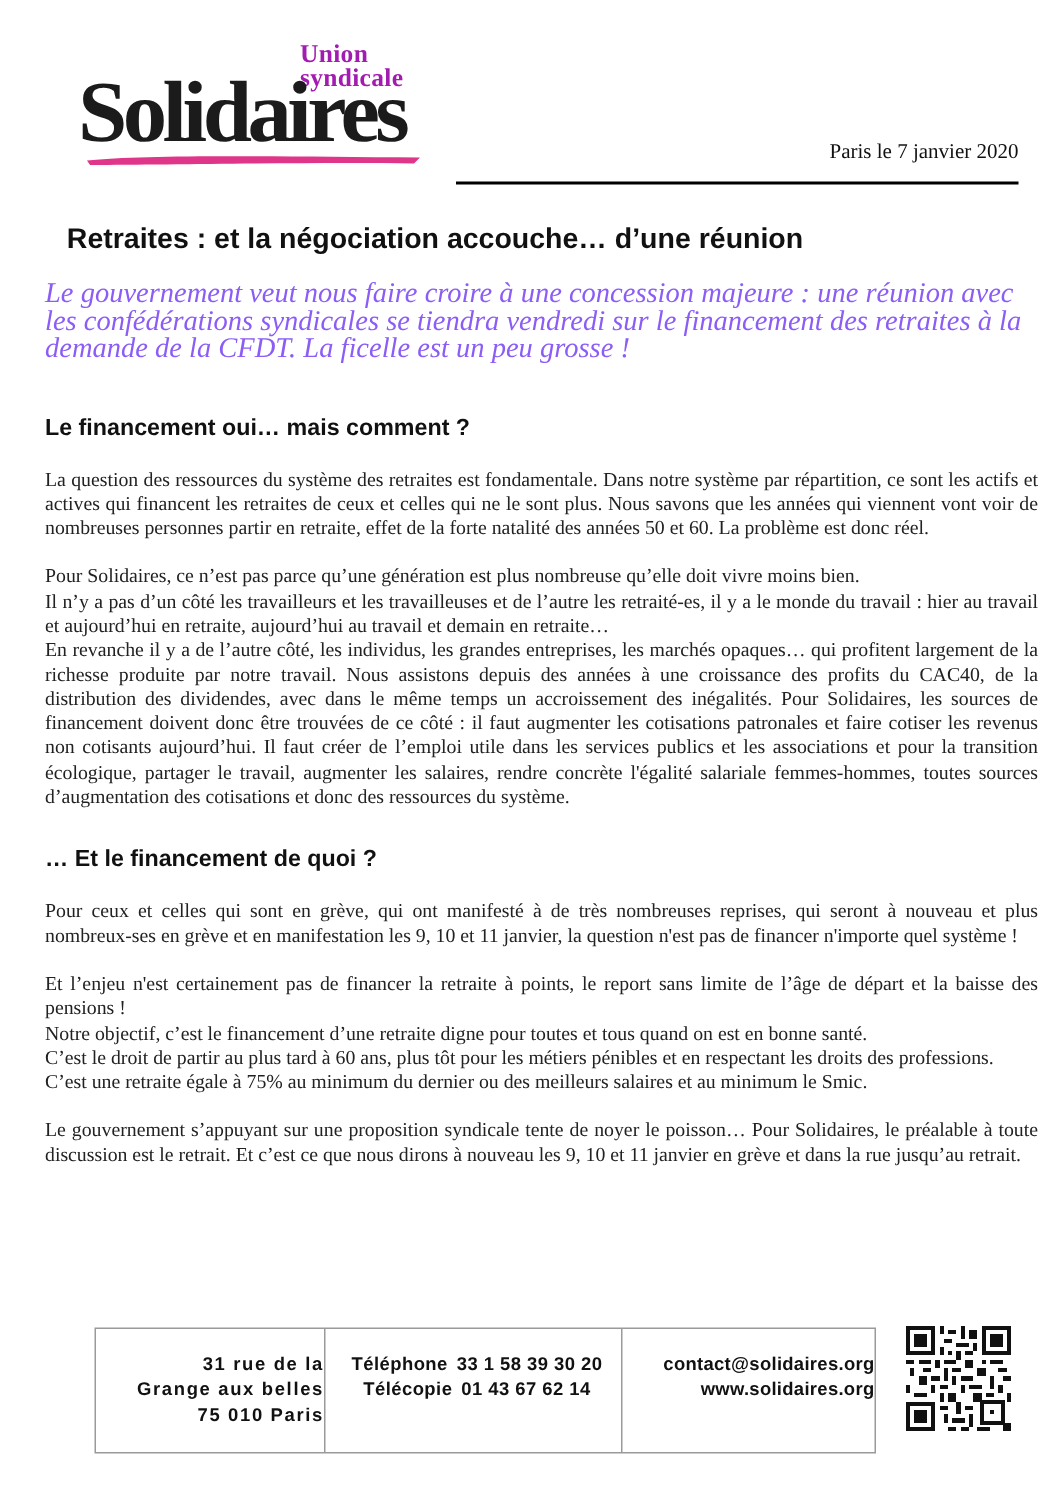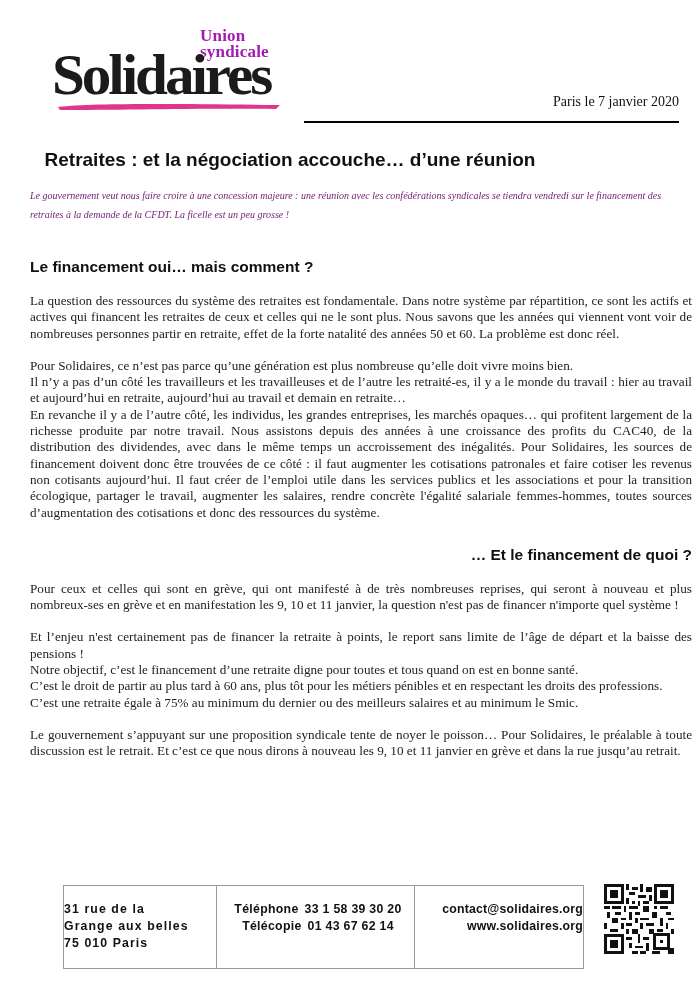--- a/index.html
+++ b/index.html
@@ -13,32 +13,32 @@
   .logo-union span { display: block; }
   .logo-word { position: absolute; left: 0; top: 22px; font-family: "Liberation Serif", "DejaVu Serif", serif; font-weight: bold; font-size: 58px; line-height: 58px; letter-spacing: -3px; color: #1b1b1b; transform: scaleX(1.02); transform-origin: left; }
   .logo-stroke { position: absolute; left: 4px; top: 78px; width: 226px; height: 9px; }
 
   .dateline { position: absolute; right: 20px; top: 94px; font-size: 14px; }
   .header-rule { position: absolute; left: 304px; top: 121px; width: 375px; height: 2px; background: #000; }
 
   .title { position: absolute; left: 0; width: 580px; top: 149px; text-align: center; font-weight: bold; font-size: 19px; }
 
   .content { position: absolute; left: 30px; width: 662px; top: 187px; }
-  .lead { font-style: italic; font-size: 10px; line-height: 18.5px; margin: 0; color: #701a75; }
+  .lead { font-style: italic; font-size: 19px; line-height: 18.5px; margin: 0; color: #8b5cf6; }
   h2 { font-family: "Liberation Sans", sans-serif; font-weight: bold; font-size: 15.5px; margin: 0; color: #111; }
   .h2-1 { margin-top: 34px; }
-  .h2-2 { margin-top: 25px; text-align: right; }
+  .h2-2 { margin-top: 25px; }
   p.body { font-size: 13.2px; line-height: 16.3px; margin: 0; text-align: justify; color: #222; }
   .gap-s { height: 17px; }
   .gap-m { height: 16px; }
 
   
   .footer-box { position: absolute; left: 63px; top: 885px; width: 521px; height: 84px; border: 1.3px solid #9a9a9a; display: flex; box-sizing: border-box; }
   .fcell { box-sizing: border-box; font-family: "Liberation Sans", sans-serif; font-weight: bold; font-size: 12.3px; line-height: 17px; color: #111; padding-top: 15px; }
-  .fcell.addr { width: 153px; text-align: left; letter-spacing: 1.1px; border-right: 1.3px solid #9a9a9a; }
+  .fcell.addr { width: 153px; text-align: right; letter-spacing: 1.1px; border-right: 1.3px solid #9a9a9a; }
   .fcell.tel { width: 198px; text-align: center; padding-left: 5px; border-right: 1.3px solid #9a9a9a; letter-spacing: 0.3px; }
   .fcell.tel .row span + span { margin-left: 6px; }
   .fcell.contact { flex: 1; text-align: right; letter-spacing: 0.2px; }
   .qr { position: absolute; left: 604px; top: 884px; width: 70px; height: 70px; }
 </style>
 </head>
 <body>
 
 <div class="logo">
   <div class="logo-union">

